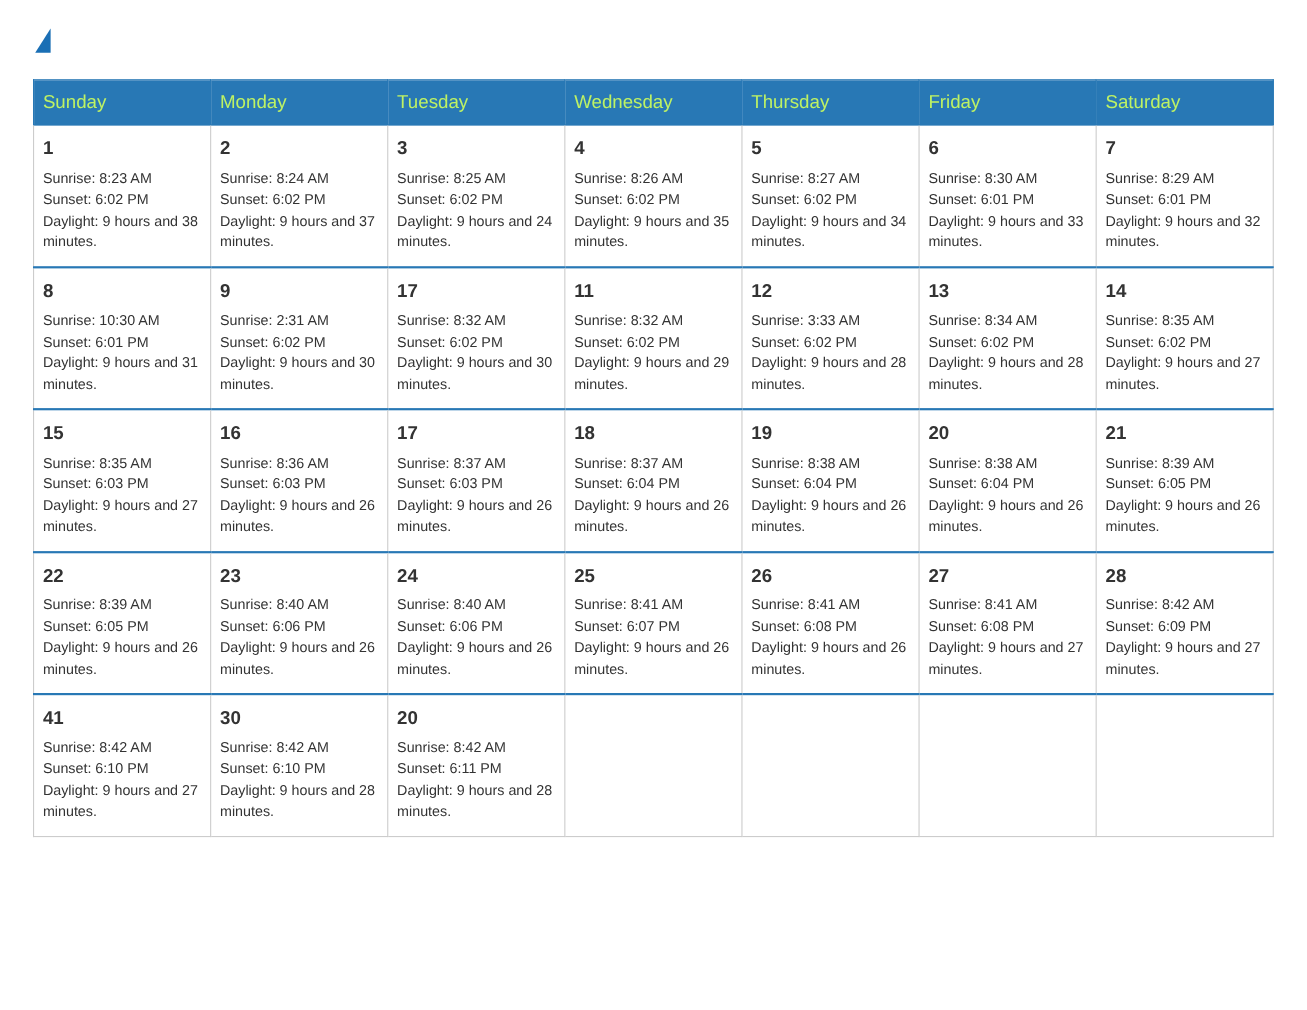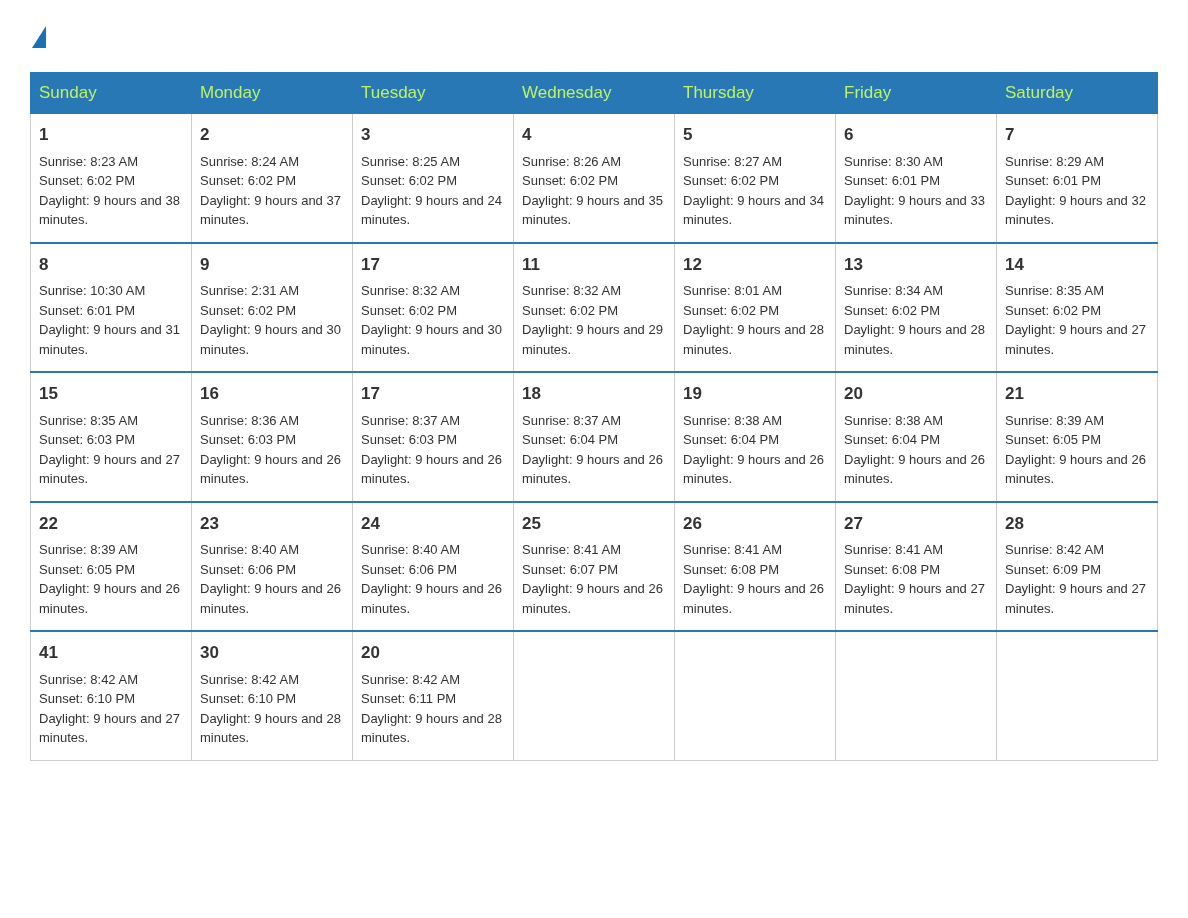--- a/index.html
+++ b/index.html
@@ -202,21 +202,21 @@
           <span class="day-info">Daylight: 9 hours and 30 minutes.</span>
         </td>
         <td>
           <span class="day-number">11</span>
           <span class="day-info">Sunrise: 8:32 AM</span>
           <span class="day-info">Sunset: 6:02 PM</span>
           <span class="day-info">Daylight: 9 hours and 29 minutes.</span>
         </td>
         <td>
           <span class="day-number">12</span>
-          <span class="day-info">Sunrise: 8:01 AM</span>
+          <span class="day-info">Sunrise: 3:33 AM</span>
           <span class="day-info">Sunset: 6:02 PM</span>
           <span class="day-info">Daylight: 9 hours and 28 minutes.</span>
         </td>
         <td>
           <span class="day-number">13</span>
           <span class="day-info">Sunrise: 8:34 AM</span>
           <span class="day-info">Sunset: 6:02 PM</span>
           <span class="day-info">Daylight: 9 hours and 28 minutes.</span>
         </td>
         <td>

